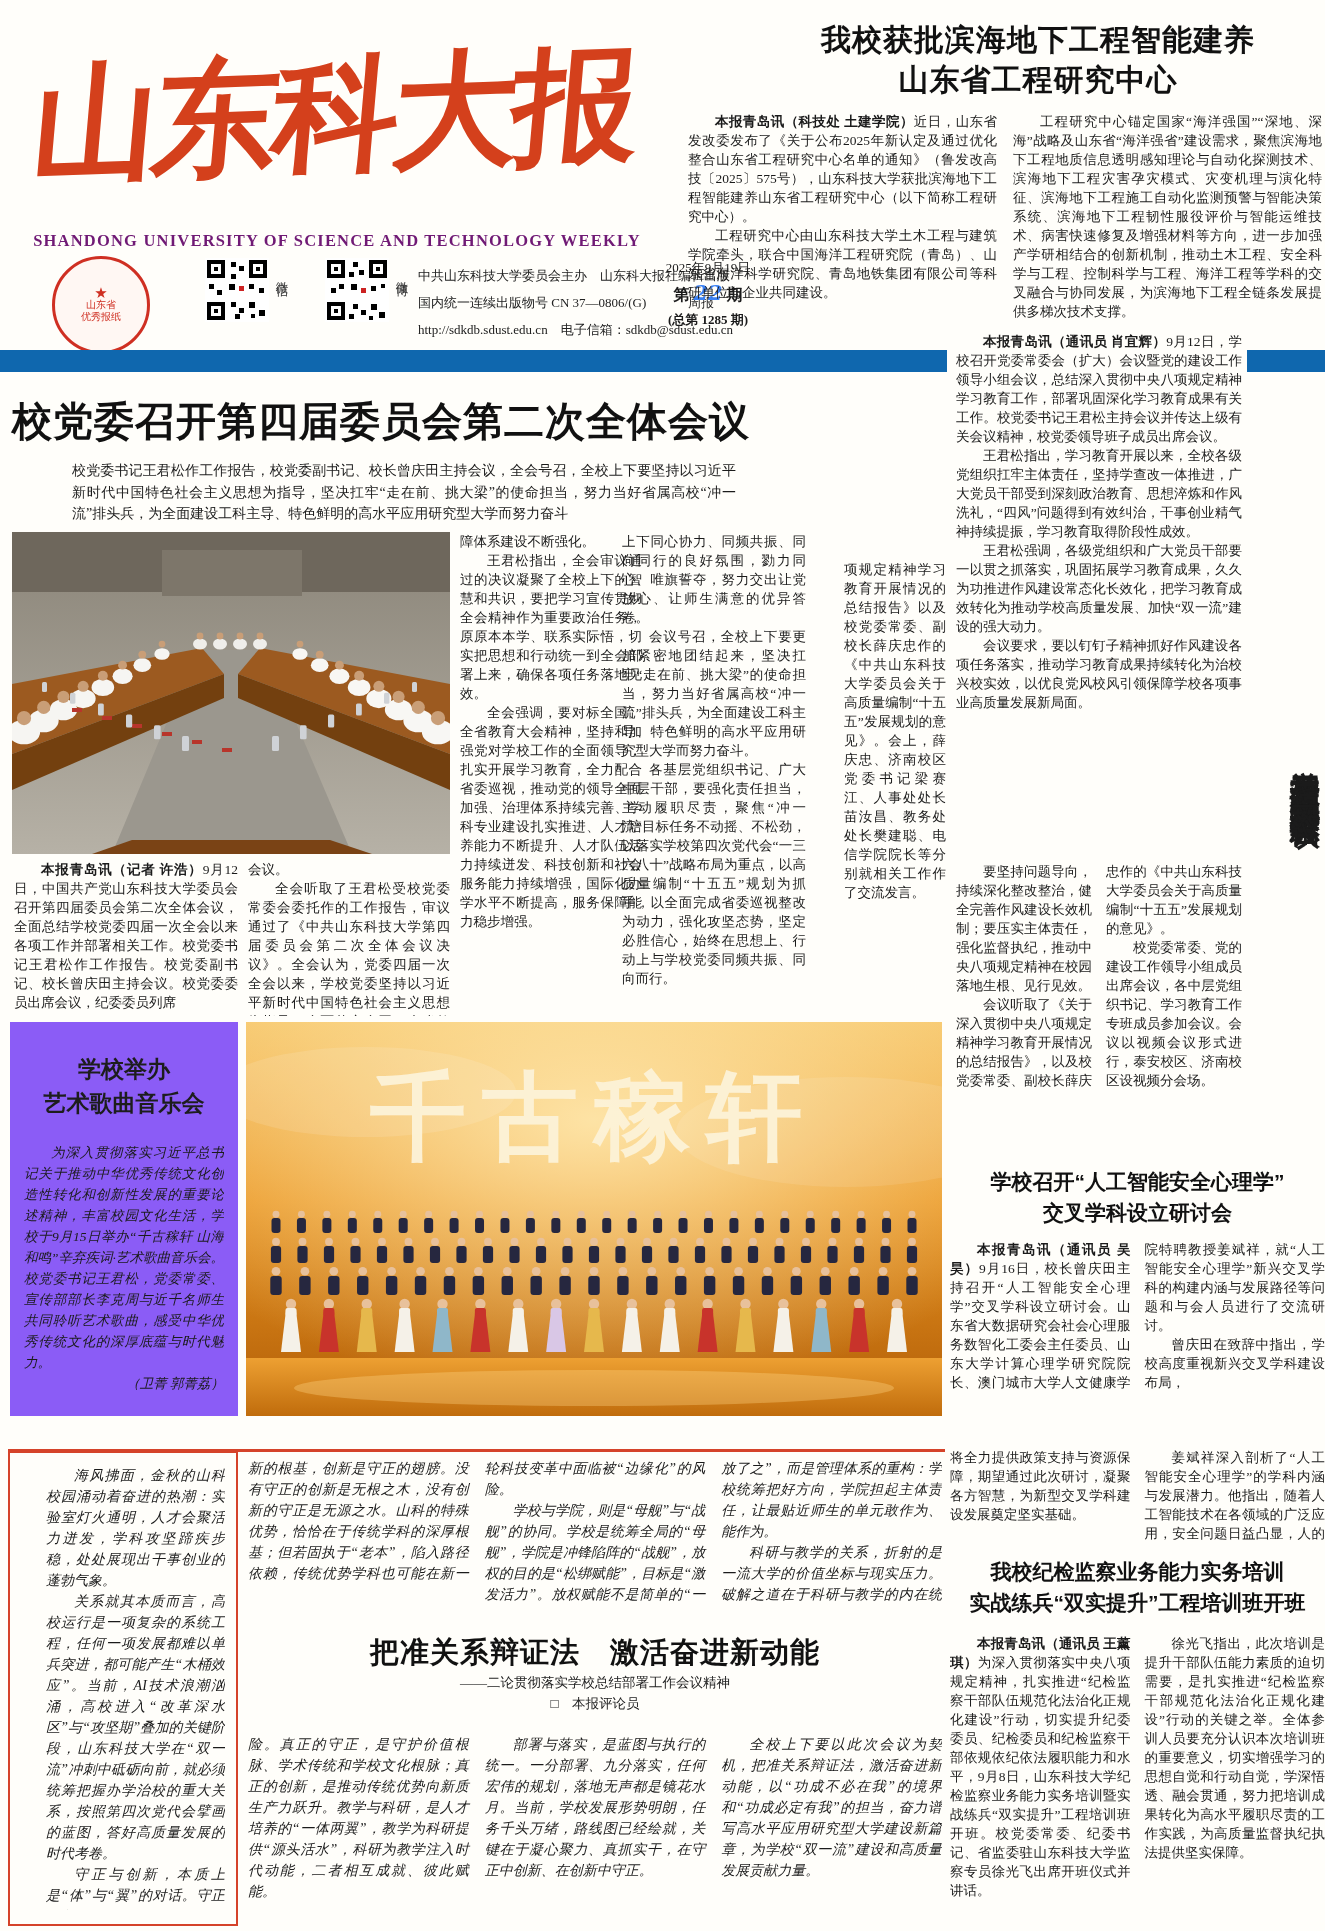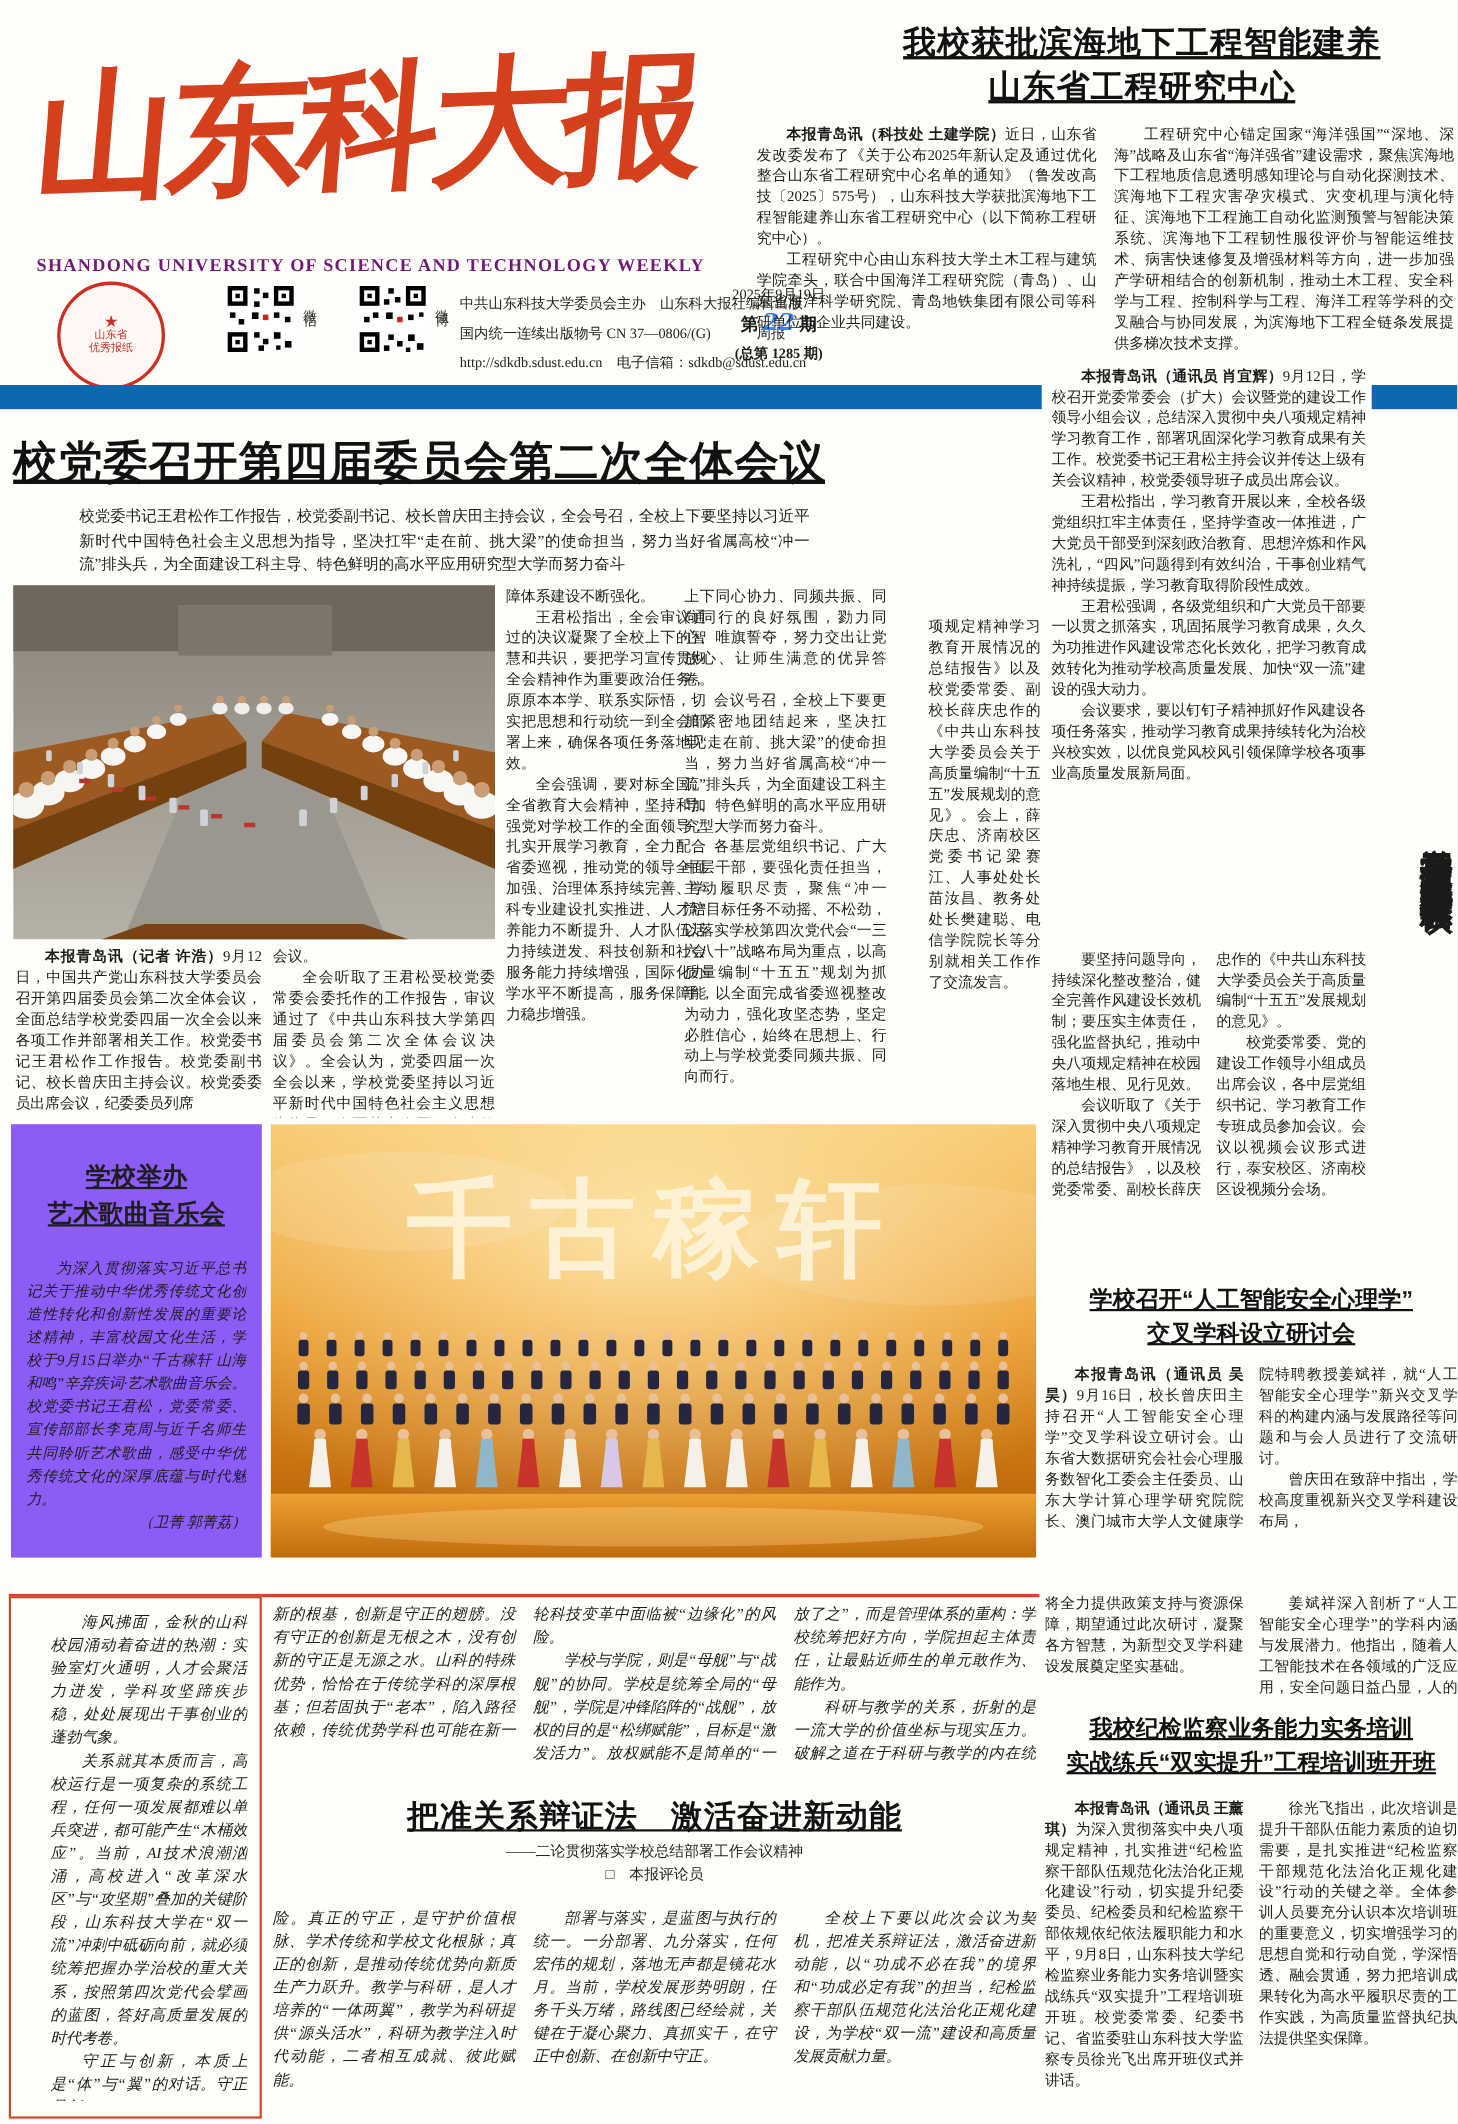--- a/index.html
+++ b/index.html
@@ -6,21 +6,21 @@
   #page{position:relative;width:1325px;height:1931px;background:#fffefa;margin:0 auto;
         font-family:"Liberation Serif","DejaVu Serif",serif;color:#1b1b1b;overflow:hidden;}
   .abs{position:absolute;}
   .txt{font-size:13.5px;line-height:19px;text-align:justify;overflow:hidden;}
   .txt p{margin:0;text-indent:2em;}
   .txt .noind{text-indent:0;}
   .byl{font-weight:bold;}
   .cols2{column-count:2;column-gap:16px;}
   .cols3{column-count:3;column-gap:16px;}
   .ital{font-style:italic;}
-  .hl{font-family:"Liberation Sans","DejaVu Sans",sans-serif;font-weight:bold;color:#111;text-decoration:underline;}
+  .hl{font-family:"Liberation Sans","DejaVu Sans",sans-serif;font-weight:bold;color:#111;}
   
   .mast-title{left:20px;top:6px;width:625px;height:220px;display:flex;align-items:center;justify-content:center;}
   .mast-title span{font-size:126px;font-weight:bold;color:#d4401c;letter-spacing:-6px;
      font-family:"DejaVu Serif",serif;transform:rotate(-2deg) skewX(-7deg);white-space:nowrap;}
   .mast-en{left:28px;top:231px;width:618px;text-align:center;font-size:16.5px;font-weight:bold;
      color:#701a75;letter-spacing:1.2px;}
   .seal{left:52px;top:256px;width:92px;height:92px;border:3px solid #cf2f22;border-radius:50%;
      display:flex;flex-direction:column;align-items:center;justify-content:center;color:#cf2f22;
      font-size:10px;line-height:12px;text-align:center;background:#fff7f3;}
   .seal .star{font-size:15px;}
@@ -559,16 +559,16 @@
 
   <div class="abs essay-hb">
     <div class="h hl">把准关系辩证法　激活奋进新动能</div>
     <div class="s">——二论贯彻落实学校总结部署工作会议精神</div>
     <div class="a">□　本报评论员</div>
   </div>
 
   <div class="abs txt cols3 ital" style="left:248px;top:1734px;width:694px;height:192px;line-height:21px;font-size:14px;">
     <p class="noind">险。真正的守正，是守护价值根脉、学术传统和学校文化根脉；真正的创新，是推动传统优势向新质生产力跃升。教学与科研，是人才培养的“一体两翼”，教学为科研提供“源头活水”，科研为教学注入时代动能，二者相互成就、彼此赋能。</p>
     <p>部署与落实，是蓝图与执行的统一。一分部署、九分落实，任何宏伟的规划，落地无声都是镜花水月。当前，学校发展形势明朗，任务千头万绪，路线图已经绘就，关键在于凝心聚力、真抓实干，在守正中创新、在创新中守正。</p>
-    <p>全校上下要以此次会议为契机，把准关系辩证法，激活奋进新动能，以“功成不必在我”的境界和“功成必定有我”的担当，纪检监察干部队伍规范化法治化正规化建设，为学校“双一流”建设和高质量发展贡献力量。</p>
+    <p>全校上下要以此次会议为契机，把准关系辩证法，激活奋进新动能，以“功成不必在我”的境界和“功成必定有我”的担当，奋力谱写高水平应用研究型大学建设新篇章，为学校“双一流”建设和高质量发展贡献力量。</p>
   </div>
 
 </div>
 
 </body></html>

